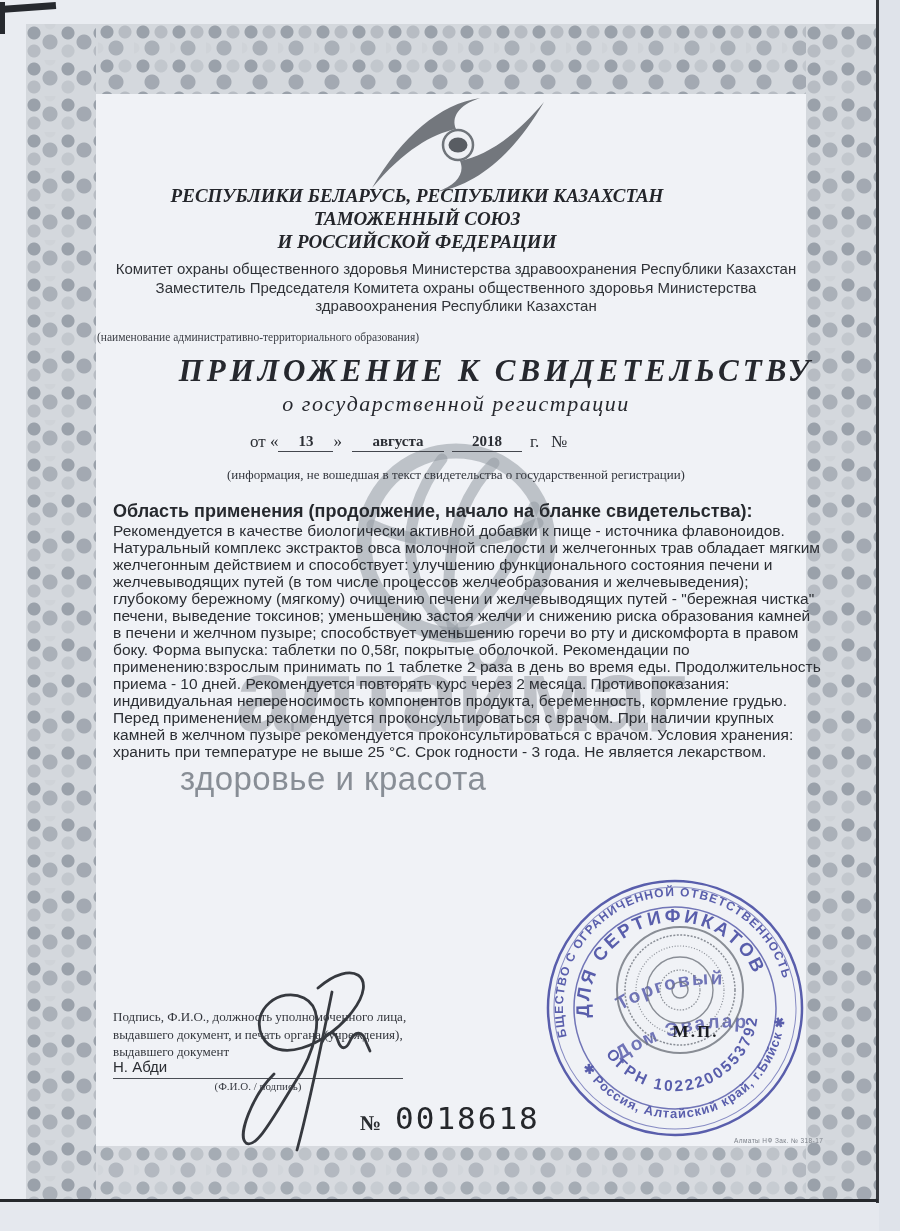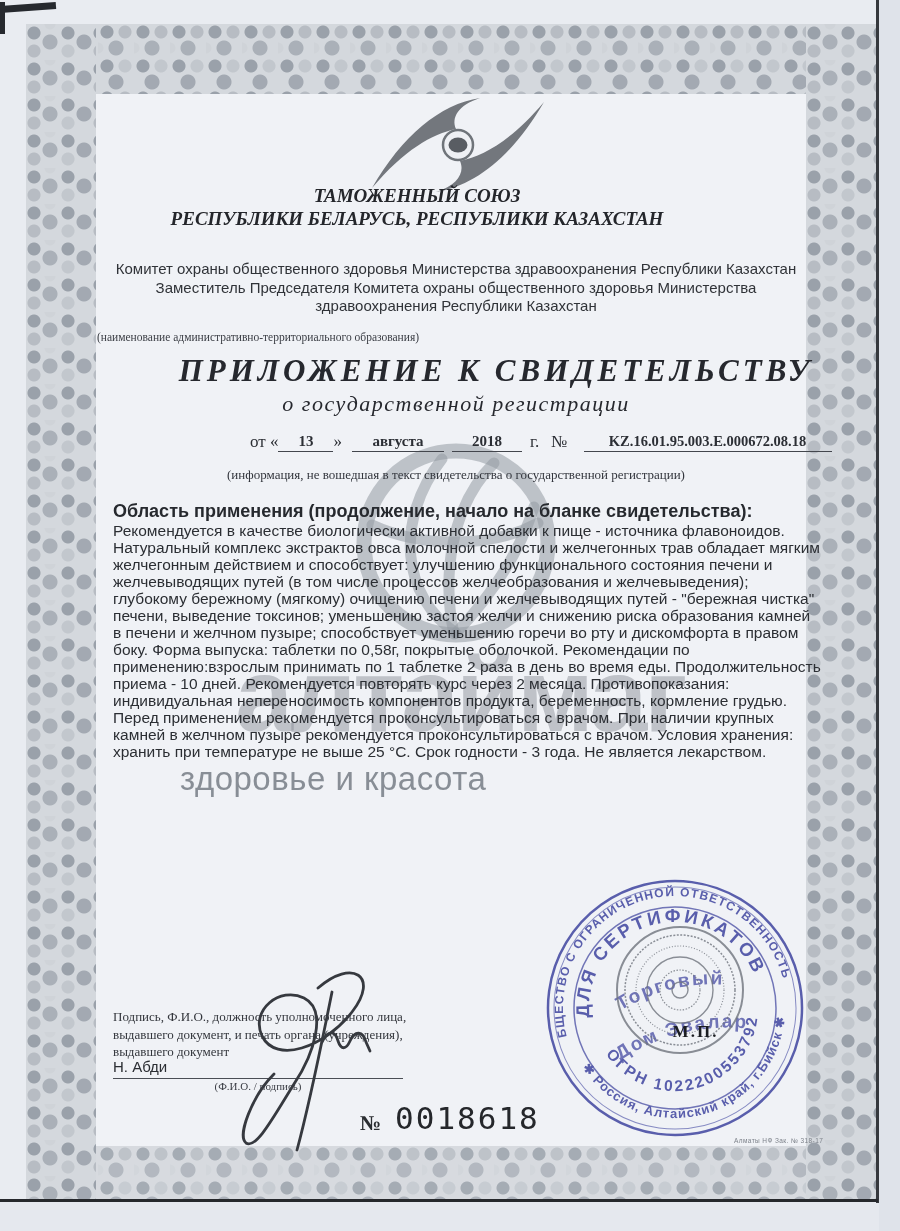--- a/index.html
+++ b/index.html
@@ -105,22 +105,23 @@
   <div class="paper"></div>
 
   <svg class="abs" style="left:352px;top:96px;z-index:4;" width="212" height="98" viewBox="0 0 212 98">
     <path d="M 128 2 C 88 8 50 40 20 92 C 52 54 80 38 104 33 C 99 22 106 9 128 2 Z" fill="#73777d"></path>
     <path d="M 84 96 C 124 90 162 58 192 6 C 160 44 132 60 108 65 C 113 76 106 89 84 96 Z" fill="#73777d"></path>
     <circle cx="106" cy="49" r="15" fill="#eef0f4" stroke="#6f747a" stroke-width="2.5"></circle>
     <ellipse cx="106" cy="49" rx="9.5" ry="7.5" fill="#595d63"></ellipse>
   </svg>
 
   <div class="abs org-block">
+    <div>РЕСПУБЛИКИ БЕЛАРУСЬ, РЕСПУБЛИКИ КАЗАХСТАН</div>
     <div>ТАМОЖЕННЫЙ СОЮЗ</div>
-    <div>РЕСПУБЛИКИ БЕЛАРУСЬ, РЕСПУБЛИКИ КАЗАХСТАН</div>
+    <div>И РОССИЙСКОЙ ФЕДЕРАЦИИ</div>
   </div>
 
   <div class="abs authority">
     <div>Комитет охраны общественного здоровья Министерства здравоохранения Республики Казахстан</div>
     <div>Заместитель Председателя Комитета охраны общественного здоровья Министерства</div>
     <div>здравоохранения Республики Казахстан</div>
   </div>
 
   <div class="abs admin-note">(наименование административно-территориального образования)</div>
 
@@ -128,21 +129,20 @@
   <div class="abs title-sub">о государственной регистрации</div>
 
   <div class="abs date-row">
     <span>от «</span>
     <span class="date-cell" style="width:55px;">13</span>
     <span style="margin-right:10px;">»</span>
     <span class="date-cell" style="width:92px;">августа</span>
     <span class="date-cell" style="width:70px;margin-left:8px;">2018</span>
     <span style="margin-left:8px;">г.</span>
     <span style="margin-left:12px;">№</span>
-    <span class="date-cell" style="width:248px;margin-left:16px;font-size:14.5px;">KZ.16.01.95.003.Е.000672.08.18</span>
   </div>
 
   <div class="abs info-note">(информация, не вошедшая в текст свидетельства о государственной регистрации)</div>
 
   <svg class="abs" style="left:350px;top:437px;z-index:3;" width="212" height="212" viewBox="0 0 212 212">
     <g fill="none" stroke="rgba(148,154,163,0.55)" stroke-linecap="round">
       <circle cx="106" cy="106" r="92" stroke-width="15"></circle>
       <path d="M 106 196 C 52 160 44 84 92 22" stroke-width="11"></path>
       <path d="M 104 197 C 92 140 100 70 144 26" stroke-width="11"></path>
       <path d="M 106 196 C 140 160 168 120 184 70" stroke-width="11"></path>

